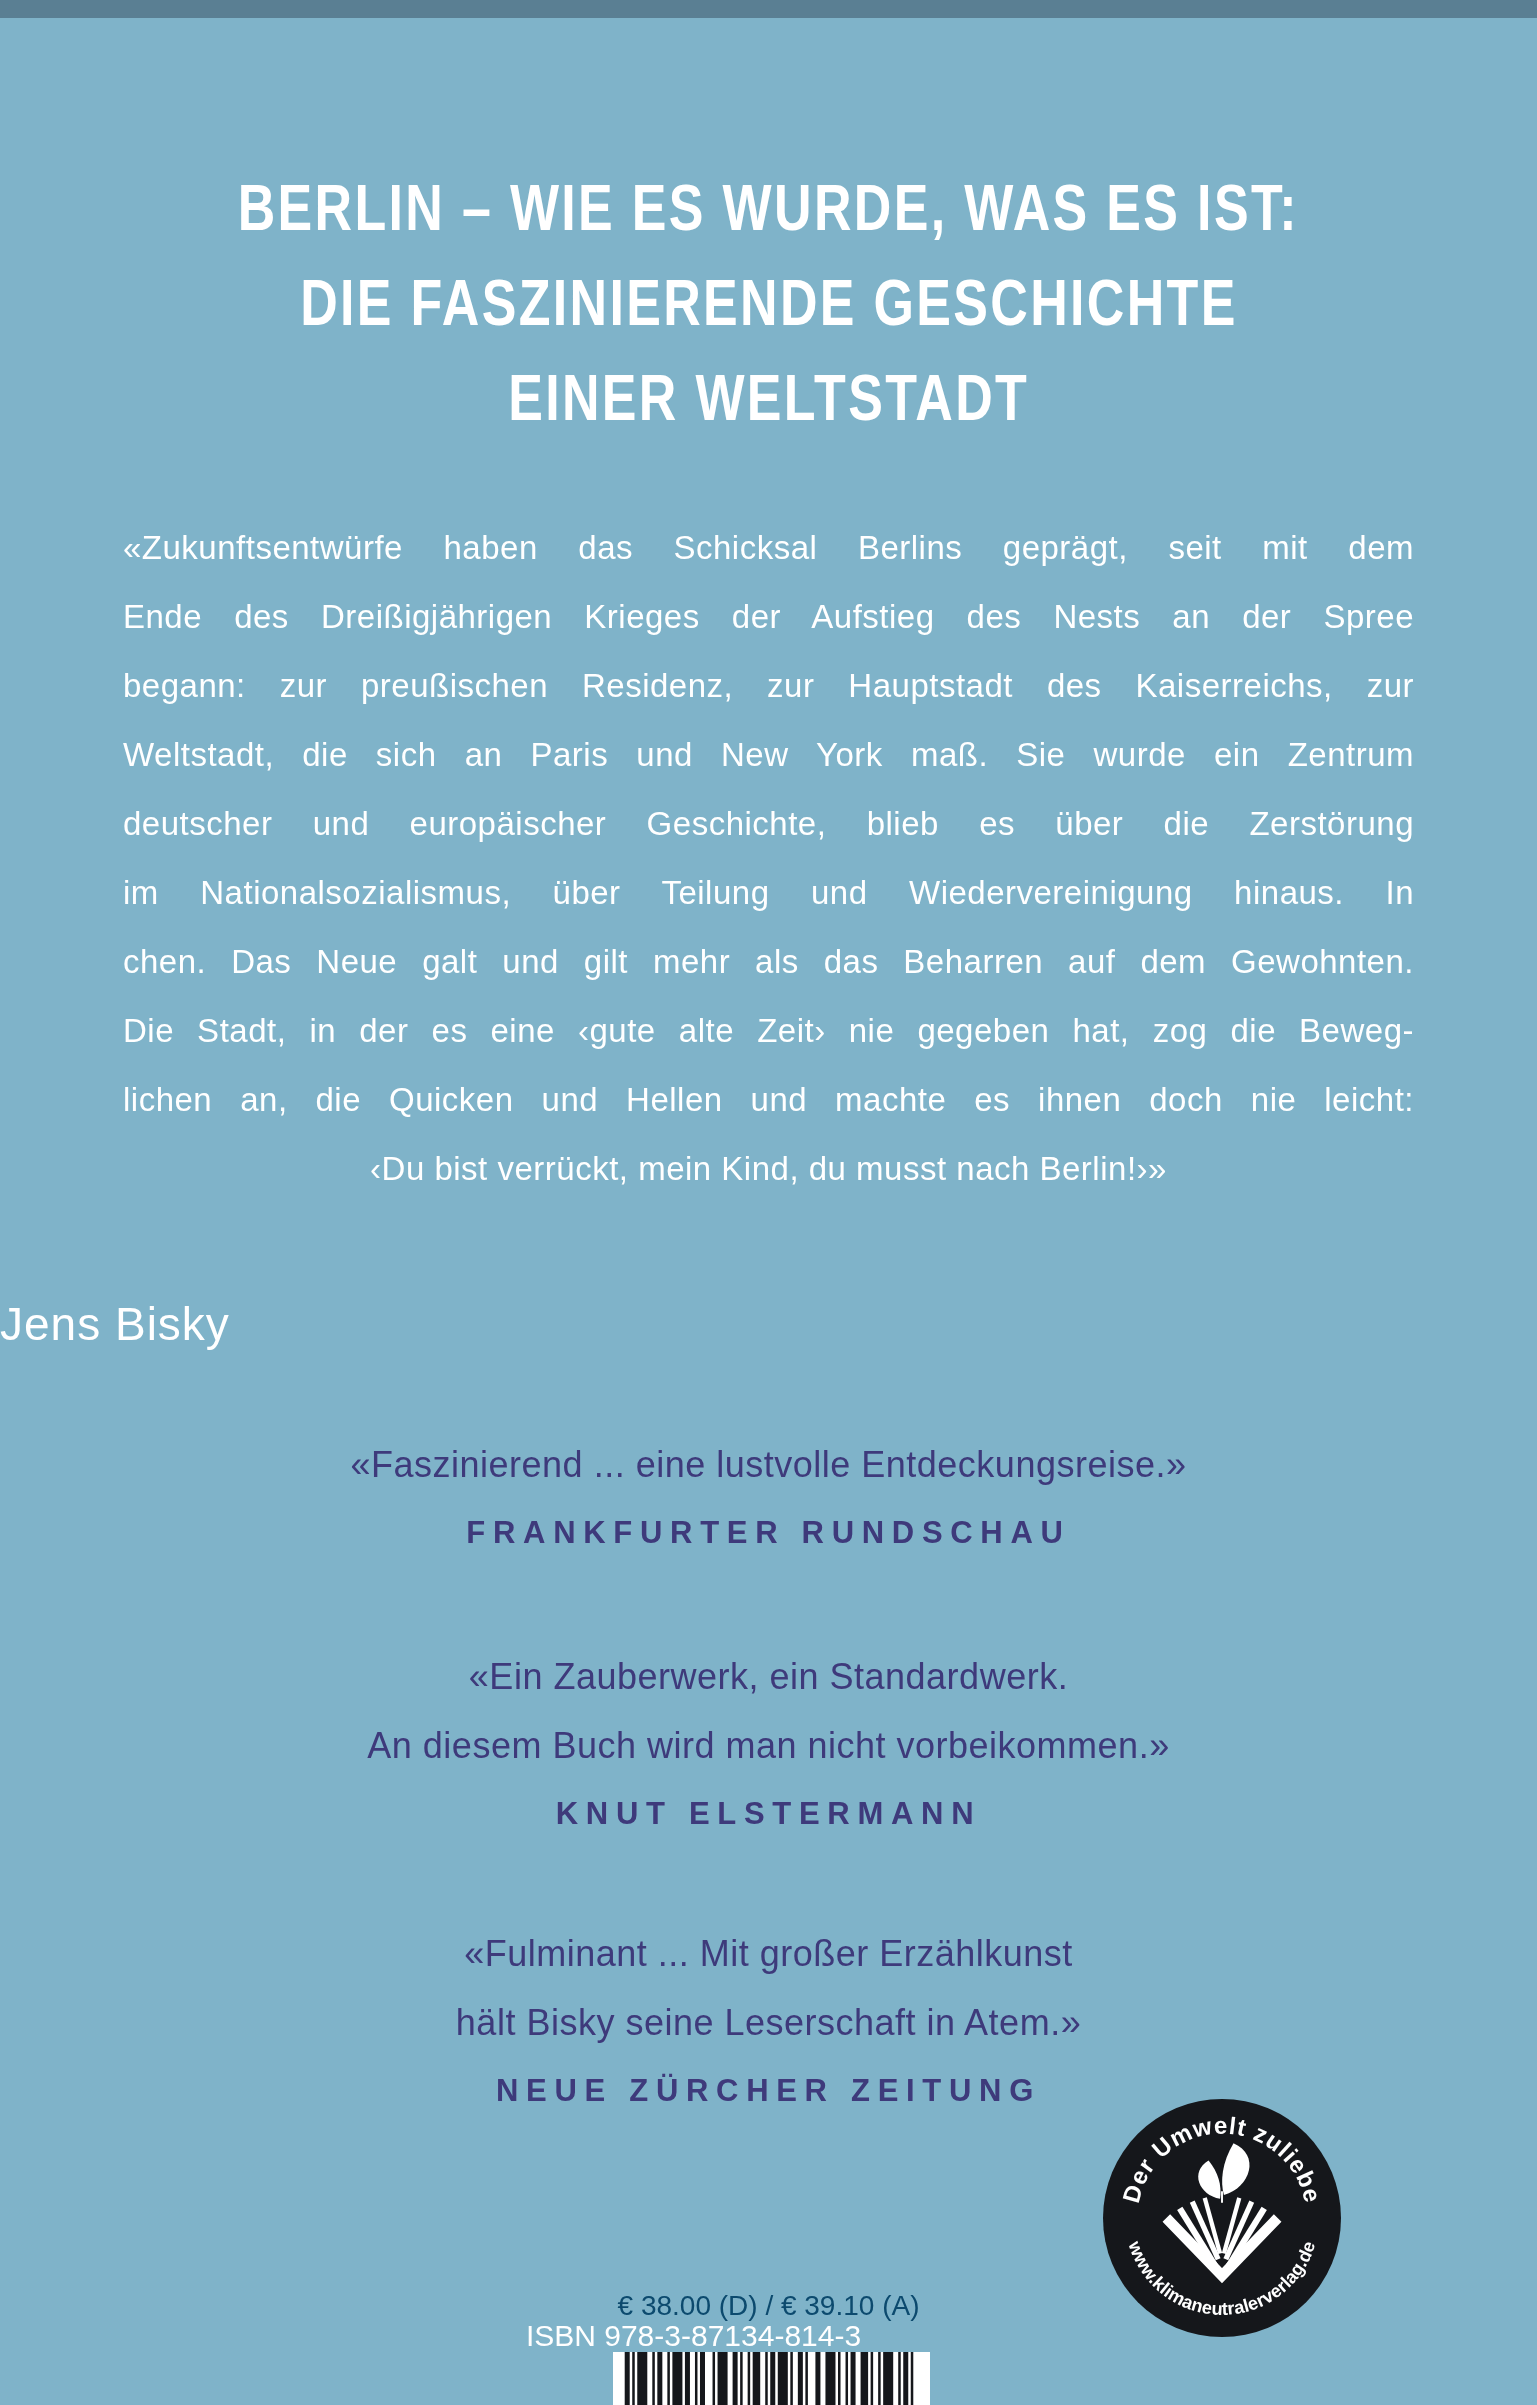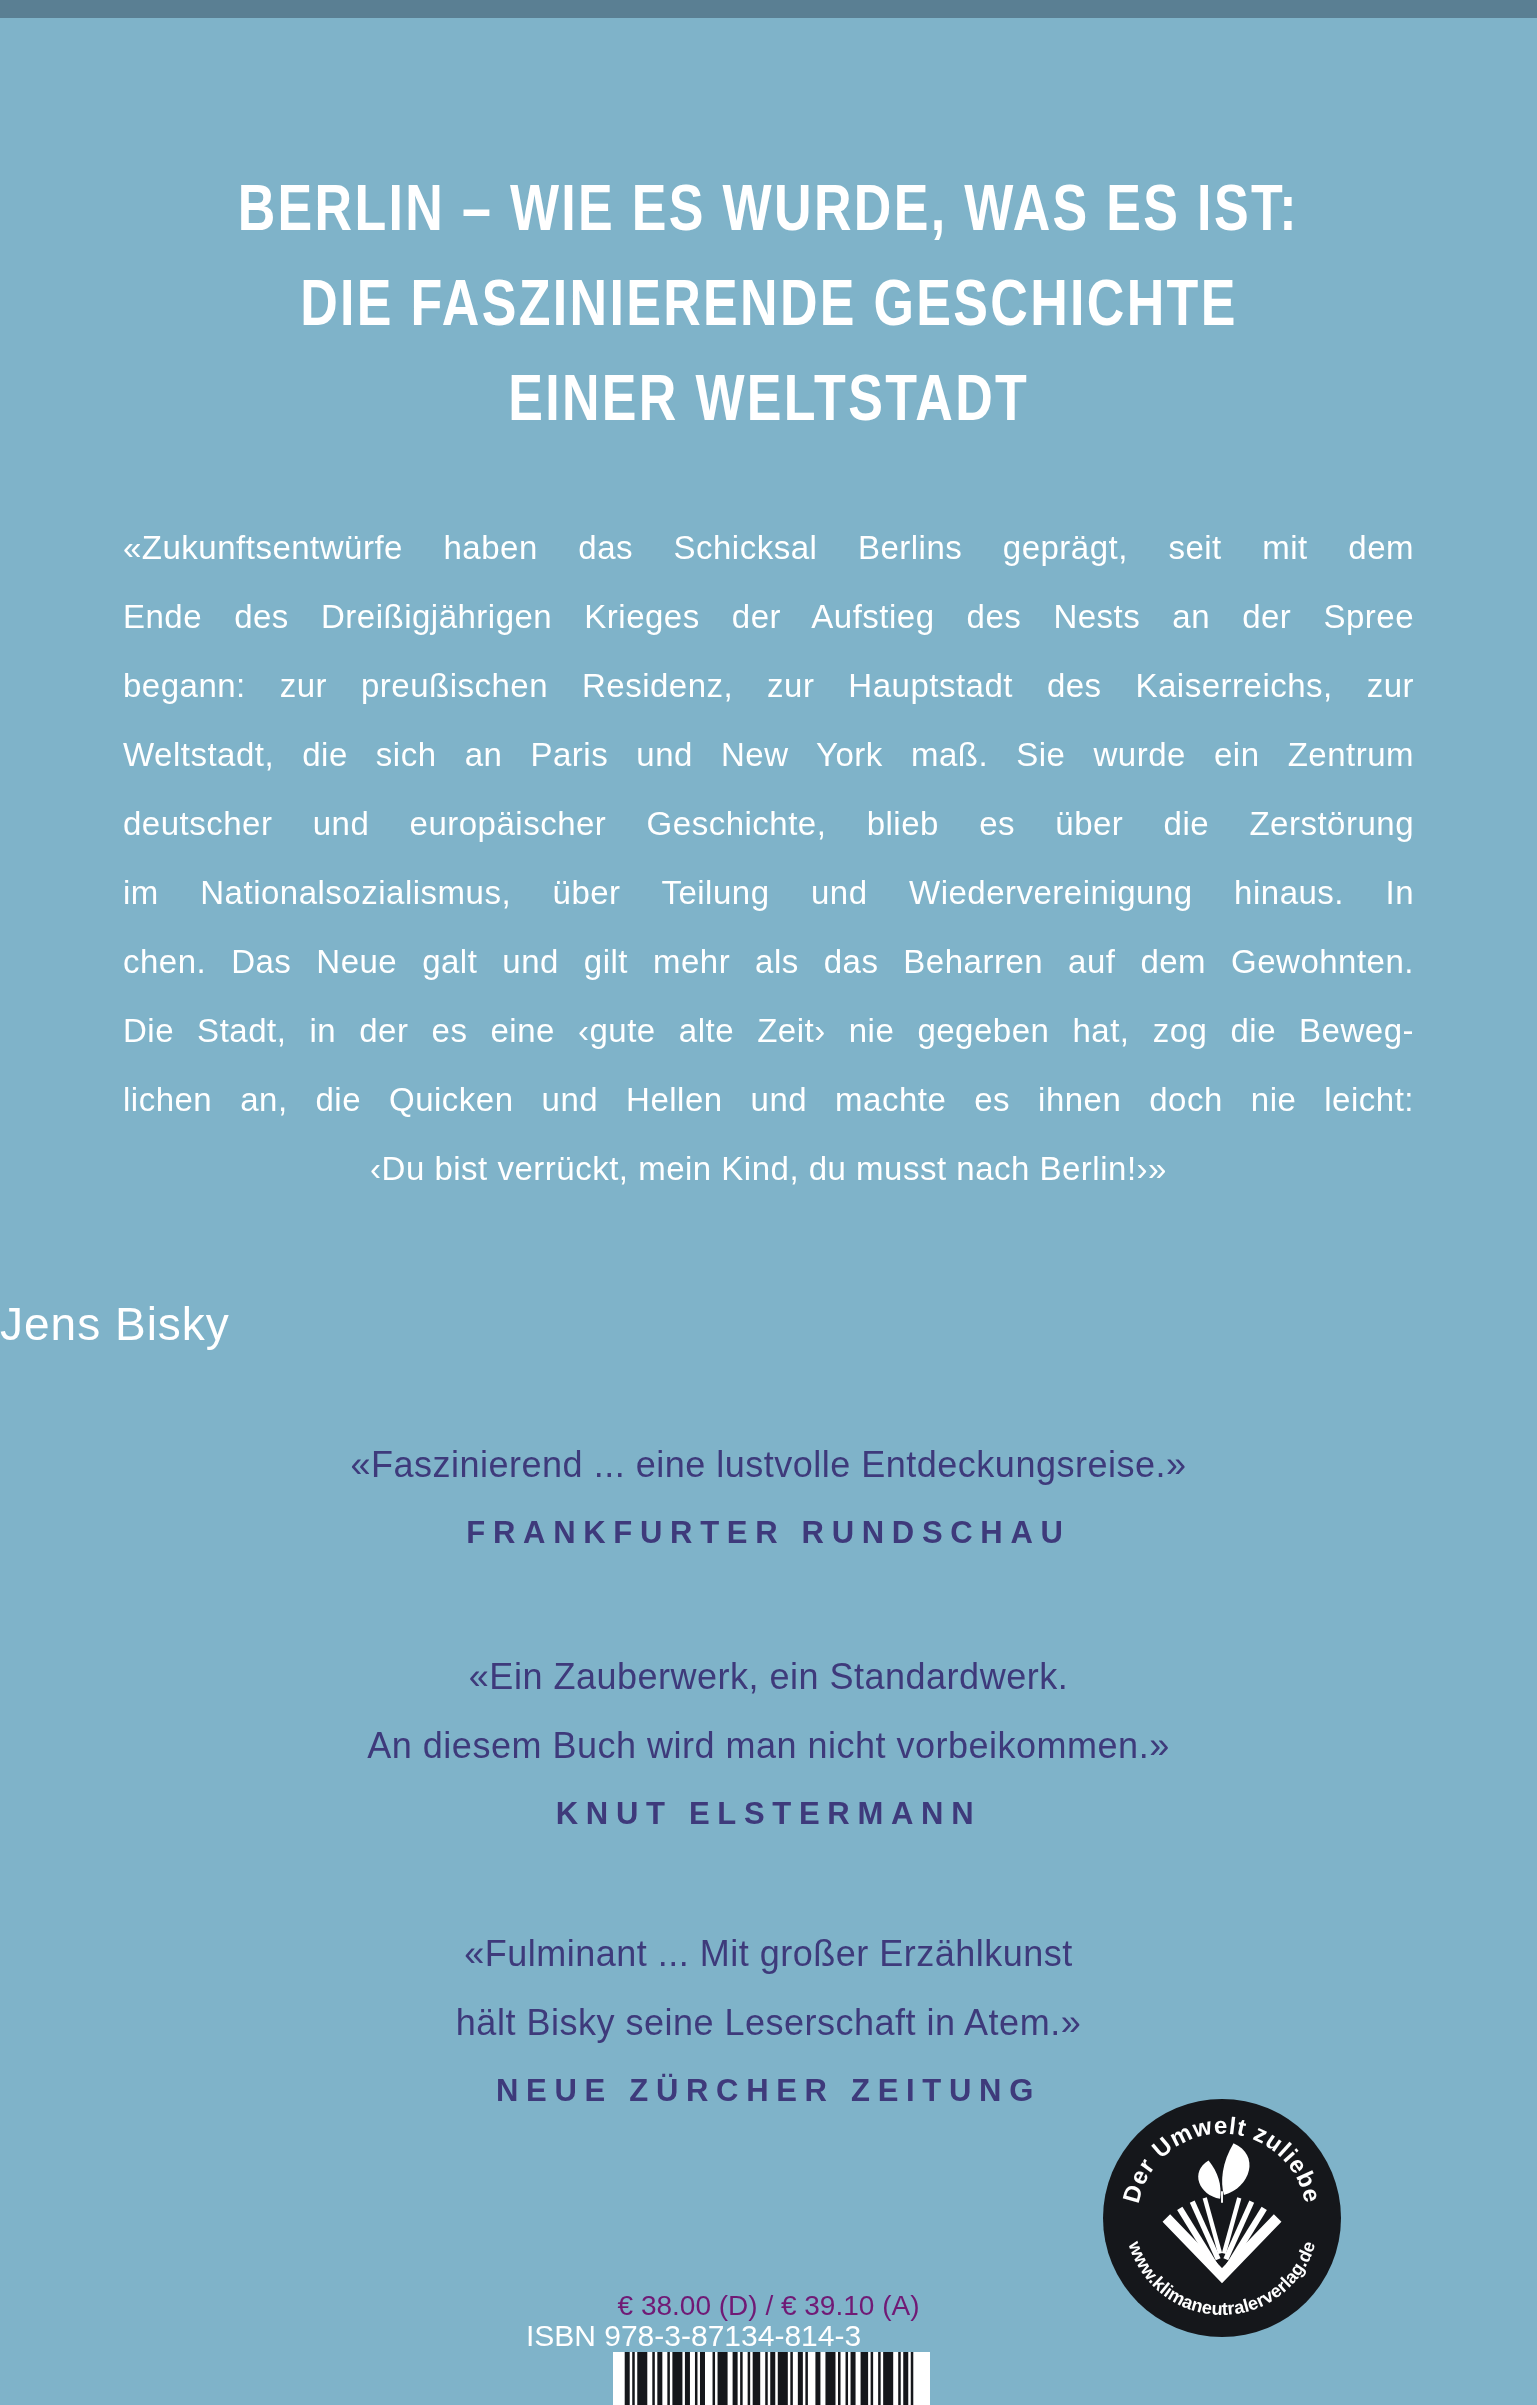--- a/index.html
+++ b/index.html
@@ -27,21 +27,21 @@
   
   .quote{position:absolute;left:0;width:1537px;text-align:center;color:#3E3A7B;}
   .q1{top:1412px;} .q2{top:1624px;} .q3{top:1901px;}
   .qline{line-height:69px;font-size:36px;font-weight:normal;letter-spacing:0.5px;}
   .qsource{margin-top:4.8px;line-height:58px;font-size:31px;font-weight:bold;letter-spacing:7.7px;}
   
   .badge{position:absolute;left:1103px;top:2081px;width:238px;height:238px;}
   .badge svg{display:block;width:238px;height:238px;}
   
   .price{position:absolute;top:2271px;left:0;width:1537px;height:33px;line-height:33px;
-         text-align:center;color:#701a75;font-size:28px;}
+         text-align:center;color:#0c4a6e;font-size:28px;}
   .isbn{position:absolute;top:2300px;left:0;width:1387px;height:35px;line-height:35px;
         text-align:center;color:#FFFFFF;font-size:30px;}
   .barcode{position:absolute;left:613px;top:2334px;width:317px;height:71px;background:#FFFFFF;}
   .barcode svg{display:block;width:317px;height:71px;}
 </style>
 </head>
 <body>
 
 <div class="page">
 

